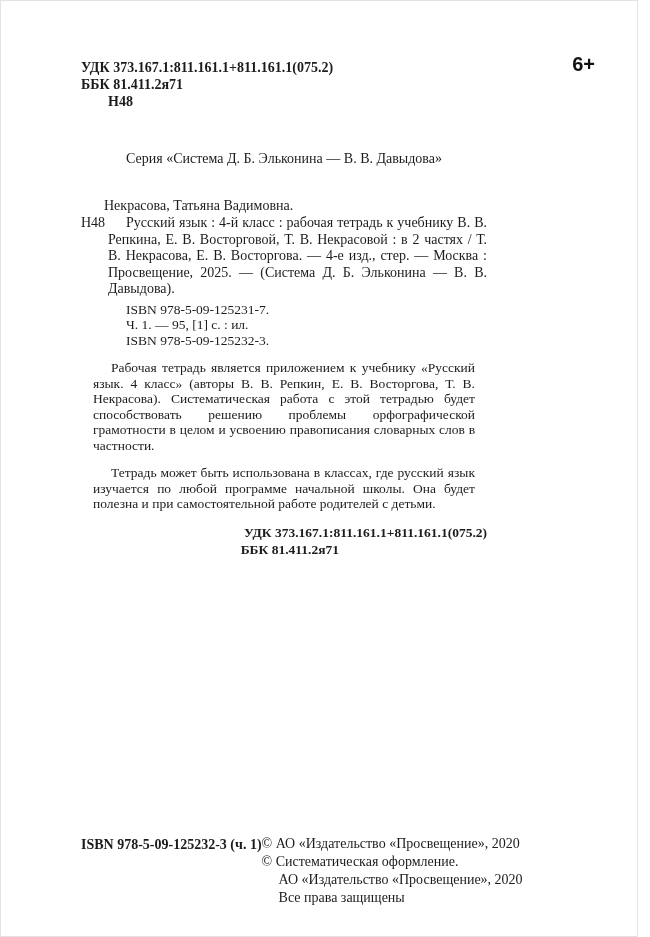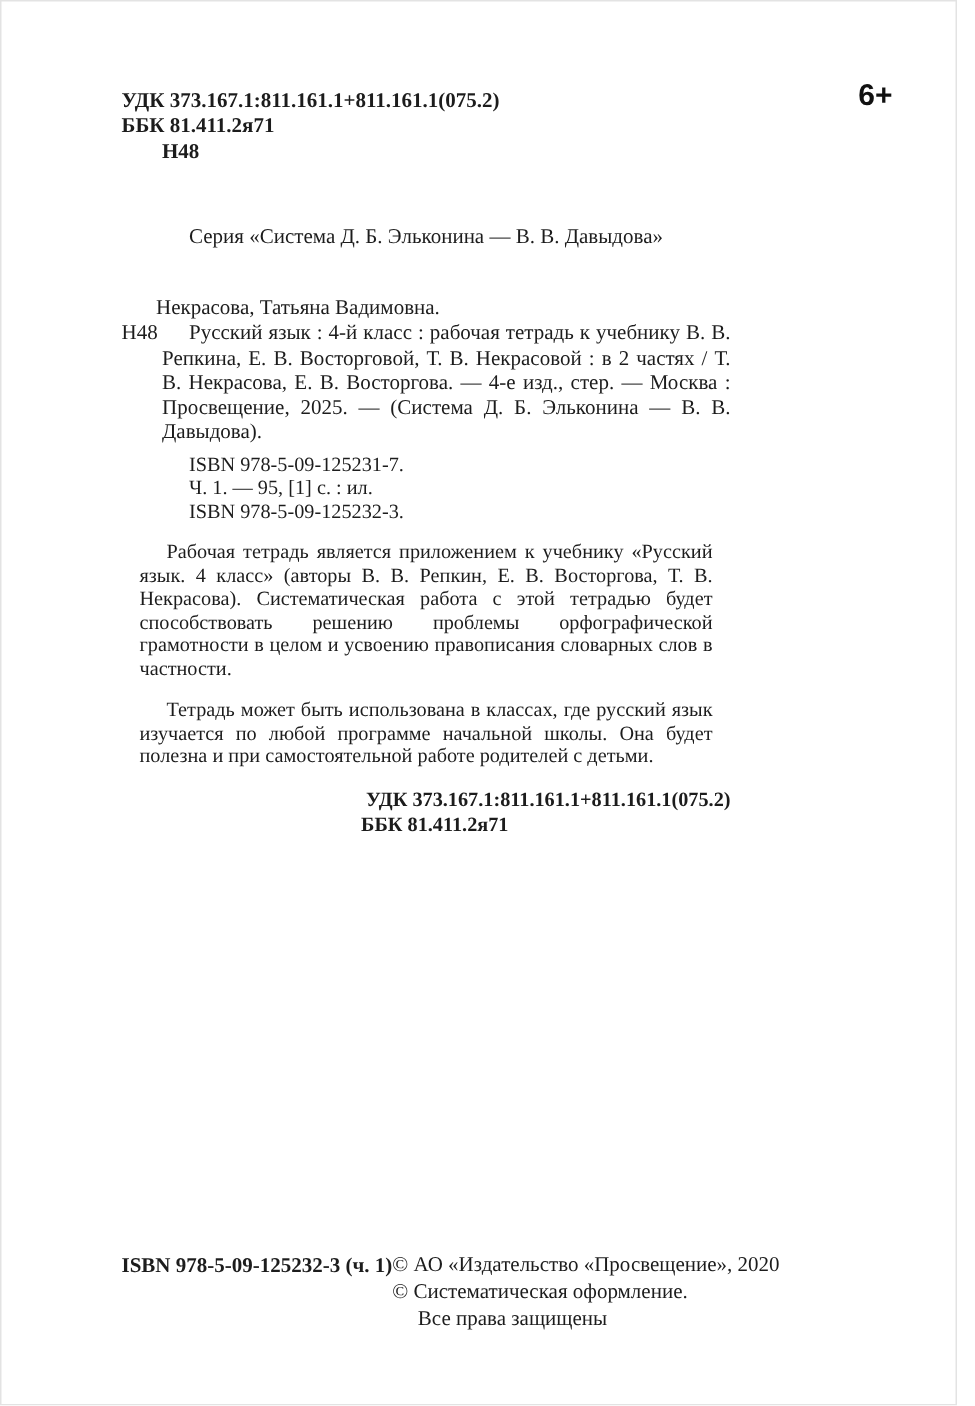--- a/index.html
+++ b/index.html
@@ -164,17 +164,18 @@
     <div class="bbk-line">ББК 81.411.2я71</div>
   </div>
 
   <div class="footer">
     <div class="isbns">
       <div>ISBN 978-5-09-125232-3 (ч. 1)</div>
     </div>
     <div class="copyright">
       <div>© АО «Издательство «Просвещение», 2020</div>
       <div>© Систематическая оформление.</div>
+      <div class="indent">АО «Издательство «Просвещение», 2020</div>
       <div class="indent">Все права защищены</div>
     </div>
   </div>
 
 </div>
 
 </body></html>

